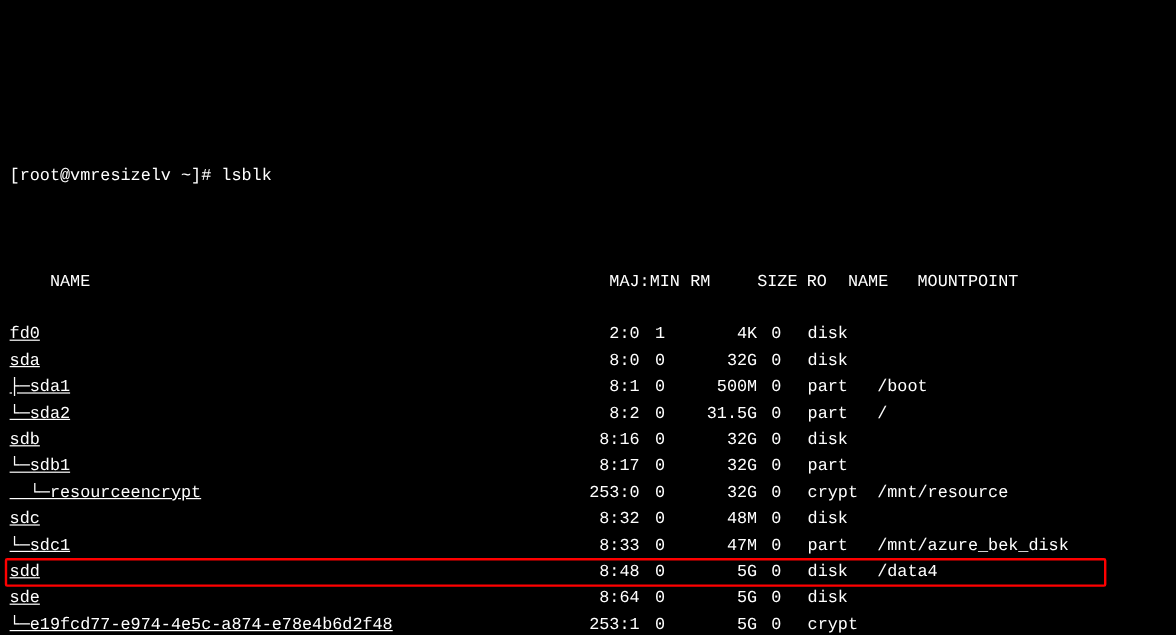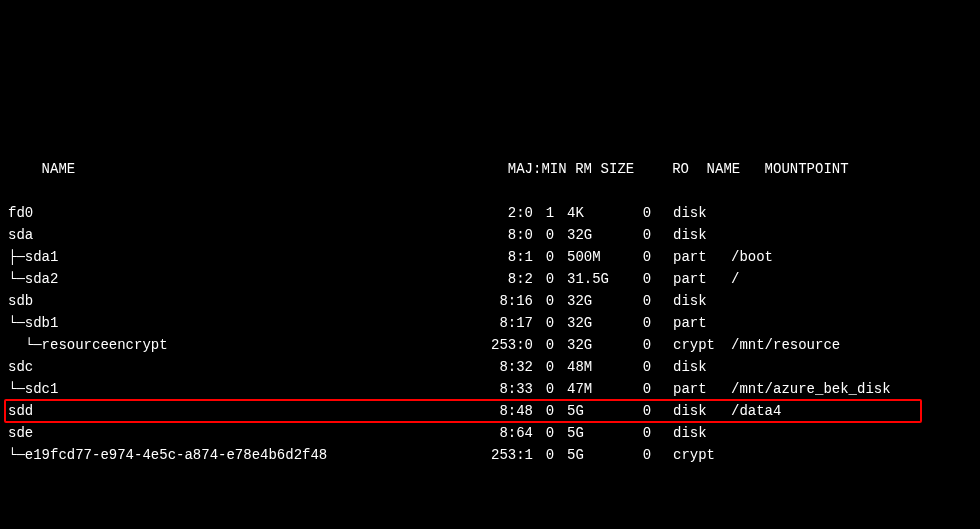--- a/index.html
+++ b/index.html
@@ -15,43 +15,44 @@
       overflow: hidden;
       padding: 4px 8px;
     }
     .prompt-line { }
     .header-line { }
     .row { position: relative; height: 22px; }
     .row span { display: inline-block; }
     .c-name  { width: 453px; }
     .c-maj   { width: 72px; text-align: right; }
     .c-rm    { width: 34px; text-align: center; }
-    .c-size  { width: 64px; text-align: left; }
+    .c-size  { width: 64px; text-align: right; }
     .c-ro    { width: 32px; text-align: center; }
     .c-type  { width: 10px; }
     .c-type2 { width: 58px; text-align: left; }
     .c-mnt   { }
     .highlight {
       border: 2px solid #ff0000;
       border-radius: 2px;
       position: absolute;
       left: -4px;
       right: 50px;
       top: -1px;
       bottom: -1px;
       pointer-events: none;
     }
-    .tree { color: #fff; }
+    .tree { color: #fff; text-decoration: underline; }
   </style>
 </head>
 <body>
 
 
 
 <div id="terminal">
+  <div class="prompt-line">[root@vmresizelv ~]# lsblk</div>
   <div class="row header-line">
     <span class="c-name">NAME</span><span class="c-maj">MAJ:MIN</span><span class="c-rm">RM</span><span class="c-size">SIZE</span><span class="c-ro">RO</span><span class="c-type"> </span><span class="c-type2">NAME</span><span class="c-mnt">MOUNTPOINT</span>
   </div>
   <div id="rows"><div class="row"><span class="c-name tree">fd0</span><span class="c-maj">  2:0</span><span class="c-rm">1</span><span class="c-size">4K</span><span class="c-ro">0</span><span class="c-type"> </span><span class="c-type2">disk</span><span class="c-mnt"></span></div><div class="row"><span class="c-name tree">sda</span><span class="c-maj">  8:0</span><span class="c-rm">0</span><span class="c-size">32G</span><span class="c-ro">0</span><span class="c-type"> </span><span class="c-type2">disk</span><span class="c-mnt"></span></div><div class="row"><span class="c-name tree">├─sda1</span><span class="c-maj">  8:1</span><span class="c-rm">0</span><span class="c-size">500M</span><span class="c-ro">0</span><span class="c-type"> </span><span class="c-type2">part</span><span class="c-mnt">/boot</span></div><div class="row"><span class="c-name tree">└─sda2</span><span class="c-maj">  8:2</span><span class="c-rm">0</span><span class="c-size">31.5G</span><span class="c-ro">0</span><span class="c-type"> </span><span class="c-type2">part</span><span class="c-mnt">/</span></div><div class="row"><span class="c-name tree">sdb</span><span class="c-maj">  8:16</span><span class="c-rm">0</span><span class="c-size">32G</span><span class="c-ro">0</span><span class="c-type"> </span><span class="c-type2">disk</span><span class="c-mnt"></span></div><div class="row"><span class="c-name tree">└─sdb1</span><span class="c-maj">  8:17</span><span class="c-rm">0</span><span class="c-size">32G</span><span class="c-ro">0</span><span class="c-type"> </span><span class="c-type2">part</span><span class="c-mnt"></span></div><div class="row"><span class="c-name tree">  └─resourceencrypt</span><span class="c-maj">253:0</span><span class="c-rm">0</span><span class="c-size">32G</span><span class="c-ro">0</span><span class="c-type"> </span><span class="c-type2">crypt</span><span class="c-mnt">/mnt/resource</span></div><div class="row"><span class="c-name tree">sdc</span><span class="c-maj">  8:32</span><span class="c-rm">0</span><span class="c-size">48M</span><span class="c-ro">0</span><span class="c-type"> </span><span class="c-type2">disk</span><span class="c-mnt"></span></div><div class="row"><span class="c-name tree">└─sdc1</span><span class="c-maj">  8:33</span><span class="c-rm">0</span><span class="c-size">47M</span><span class="c-ro">0</span><span class="c-type"> </span><span class="c-type2">part</span><span class="c-mnt">/mnt/azure_bek_disk</span></div><div class="row"><span class="c-name tree">sdd</span><span class="c-maj">  8:48</span><span class="c-rm">0</span><span class="c-size">5G</span><span class="c-ro">0</span><span class="c-type"> </span><span class="c-type2">disk</span><span class="c-mnt">/data4</span><div class="highlight"></div></div><div class="row"><span class="c-name tree">sde</span><span class="c-maj">  8:64</span><span class="c-rm">0</span><span class="c-size">5G</span><span class="c-ro">0</span><span class="c-type"> </span><span class="c-type2">disk</span><span class="c-mnt"></span></div><div class="row"><span class="c-name tree">└─e19fcd77-e974-4e5c-a874-e78e4b6d2f48</span><span class="c-maj">253:1</span><span class="c-rm">0</span><span class="c-size">5G</span><span class="c-ro">0</span><span class="c-type"> </span><span class="c-type2">crypt</span><span class="c-mnt"></span></div></div>
 </div>
 
 
 
 
 </body></html>

